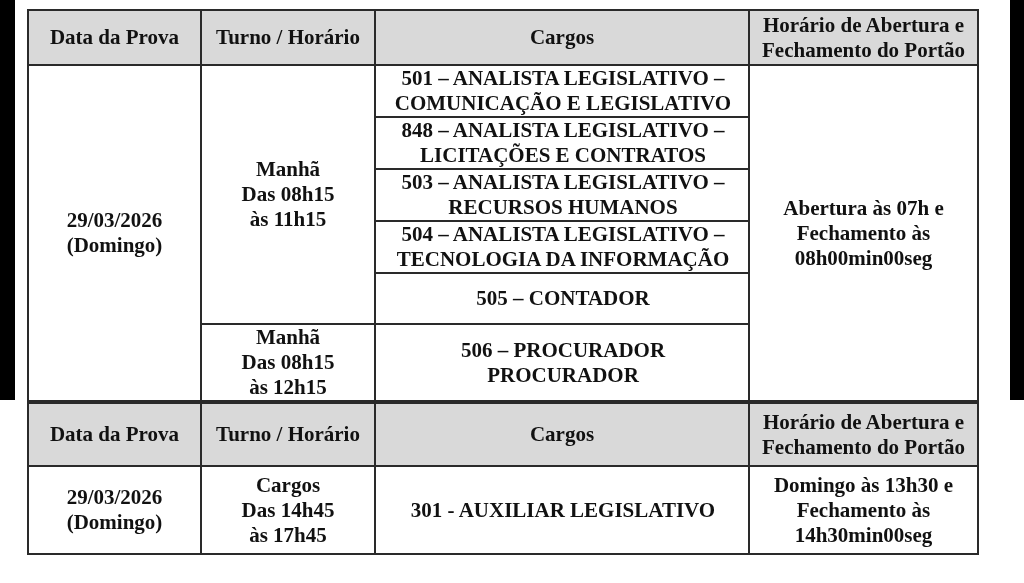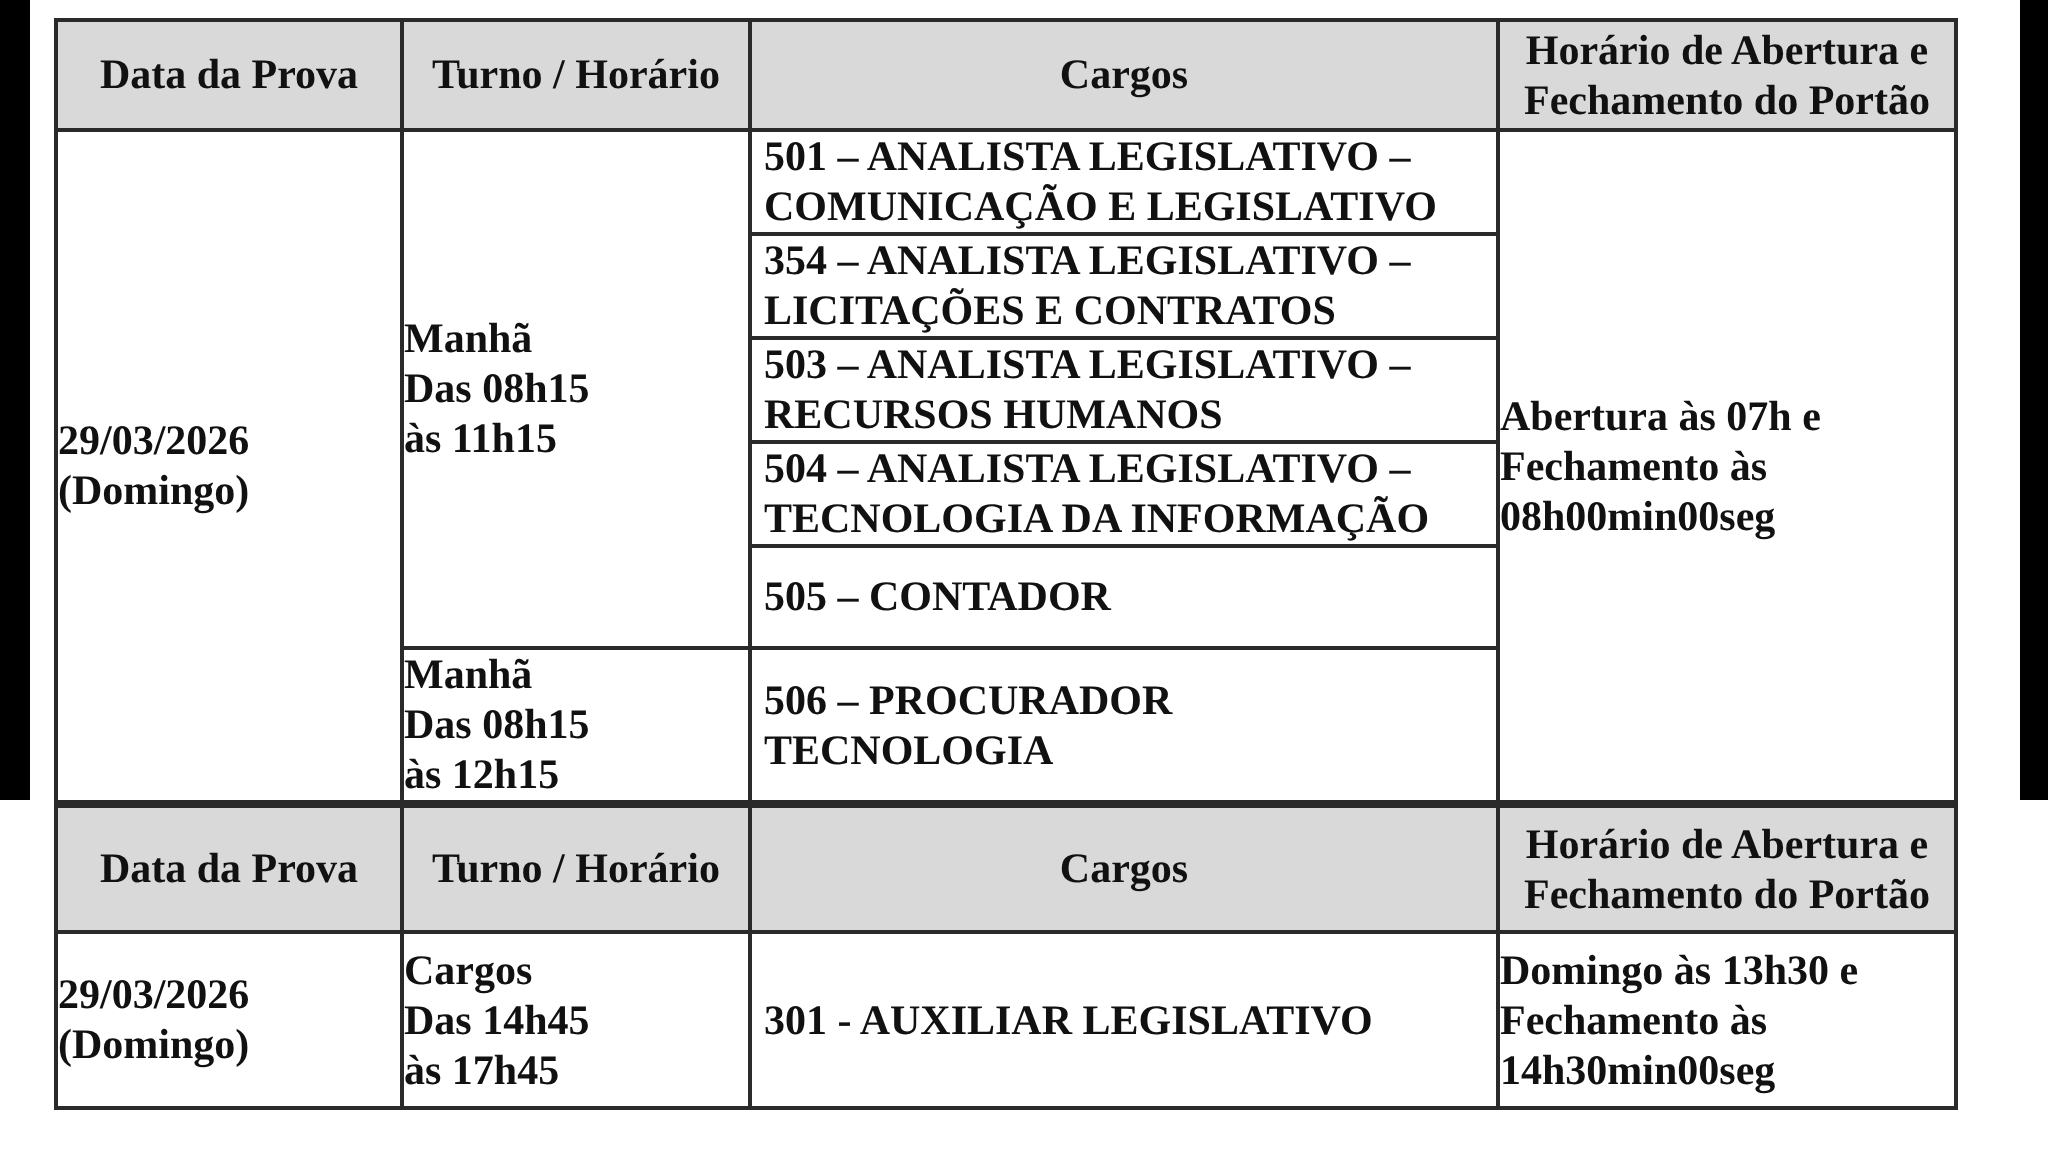--- a/index.html
+++ b/index.html
@@ -22,22 +22,22 @@
   }
   table.sched td, table.sched th {
     border: 2px solid #2a2a2a;
     font-weight: bold;
     font-size: 21px;
     line-height: 25px;
     padding: 0;
     vertical-align: middle;
   }
   table.sched th { background: #d9d9d9; text-align: center; }
-  .c { text-align: left; }
-  .cargo { text-align: left; padding-left: 6px !important; padding-right: 4px !important; }
+  .c { text-align: center; }
+  .cargo { text-align: center; padding-left: 6px !important; padding-right: 4px !important; }
   .t1 { top: 9px; }
   .t2 { top: 402px; }
   .line { display: block; }
 </style>
 </head>
 <body>
 
 <div class="bar left"></div>
 <div class="bar right"></div>
 
@@ -73,21 +73,21 @@
       <span class="line">COMUNICAÇÃO E LEGISLATIVO</span>
     </td>
     <td class="c" rowspan="6">
       <span class="line">Abertura às 07h e</span>
       <span class="line">Fechamento às</span>
       <span class="line">08h00min00seg</span>
     </td>
   </tr>
   <tr style="height:52px">
     <td class="cargo">
-      <span class="line">354 – ANALISTA LEGISLATIVO –</span>
+      <span class="line">848 – ANALISTA LEGISLATIVO –</span>
       <span class="line">LICITAÇÕES E CONTRATOS</span>
     </td>
   </tr>
   <tr style="height:52px">
     <td class="cargo">
       <span class="line">503 – ANALISTA LEGISLATIVO –</span>
       <span class="line">RECURSOS HUMANOS</span>
     </td>
   </tr>
   <tr style="height:52px">
@@ -102,21 +102,21 @@
     </td>
   </tr>
   <tr style="height:77px">
     <td class="c">
       <span class="line">Manhã</span>
       <span class="line">Das 08h15</span>
       <span class="line">às 12h15</span>
     </td>
     <td class="cargo">
       <span class="line">506 – PROCURADOR</span>
-      <span class="line">TECNOLOGIA</span>
+      <span class="line">PROCURADOR</span>
     </td>
   </tr>
 </tbody>
   </table>
 
 <table class="sched t2">
   <colgroup>
     <col style="width:173px">
       <col style="width:174px">
       <col style="width:374px">

